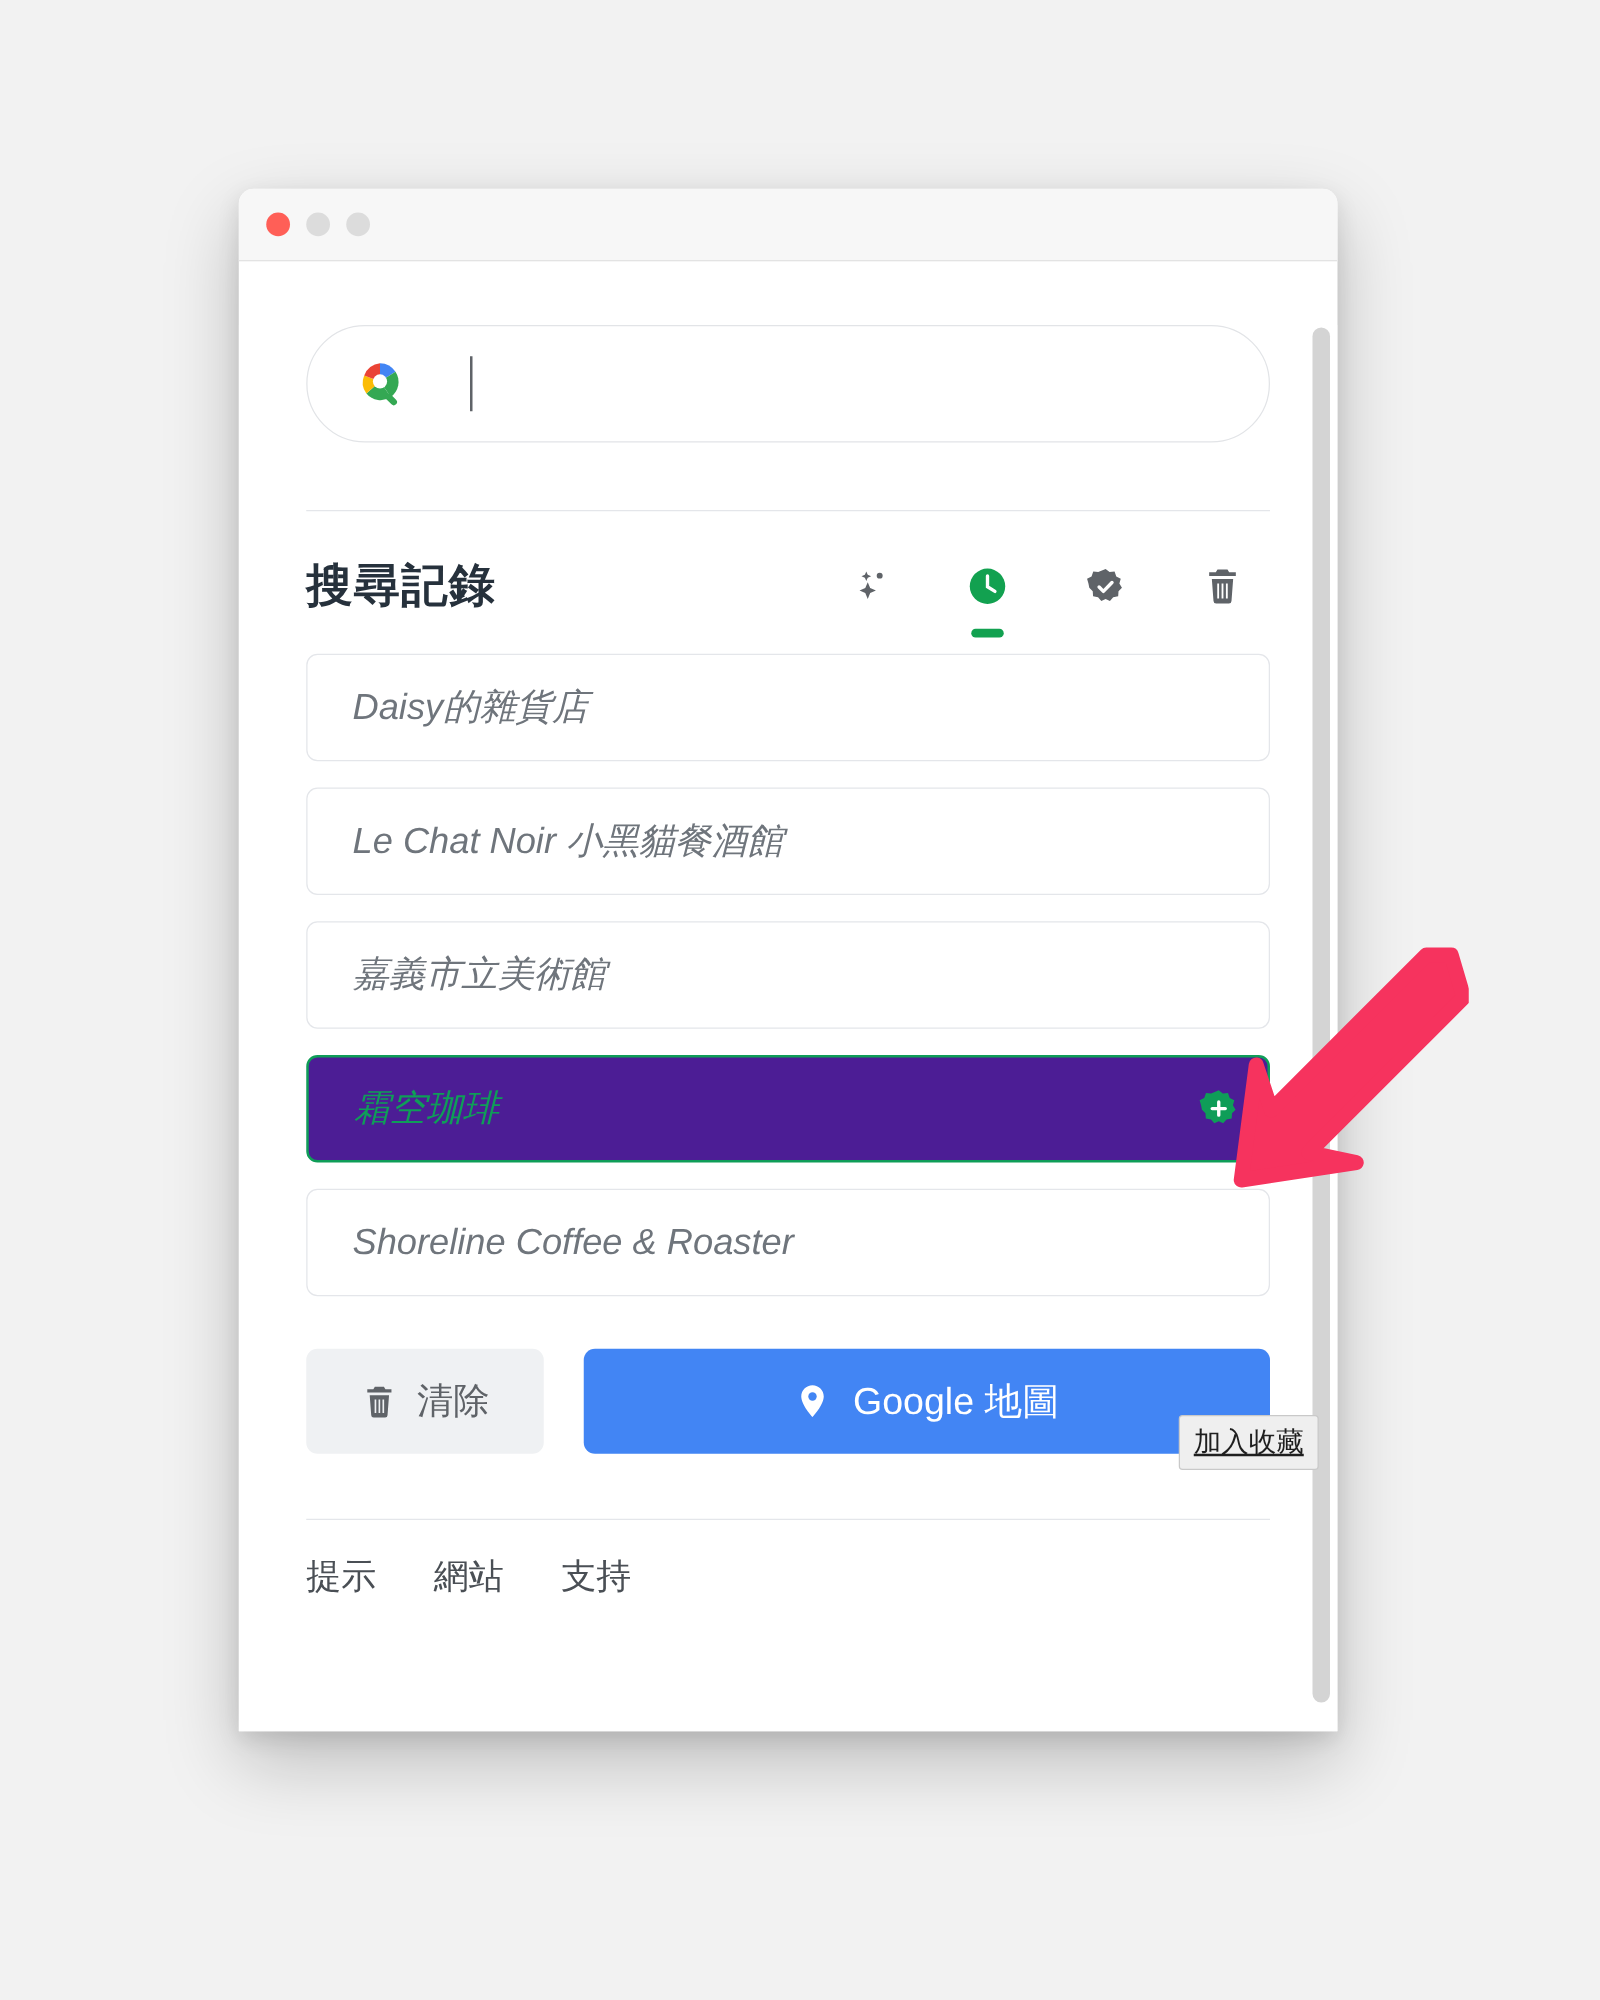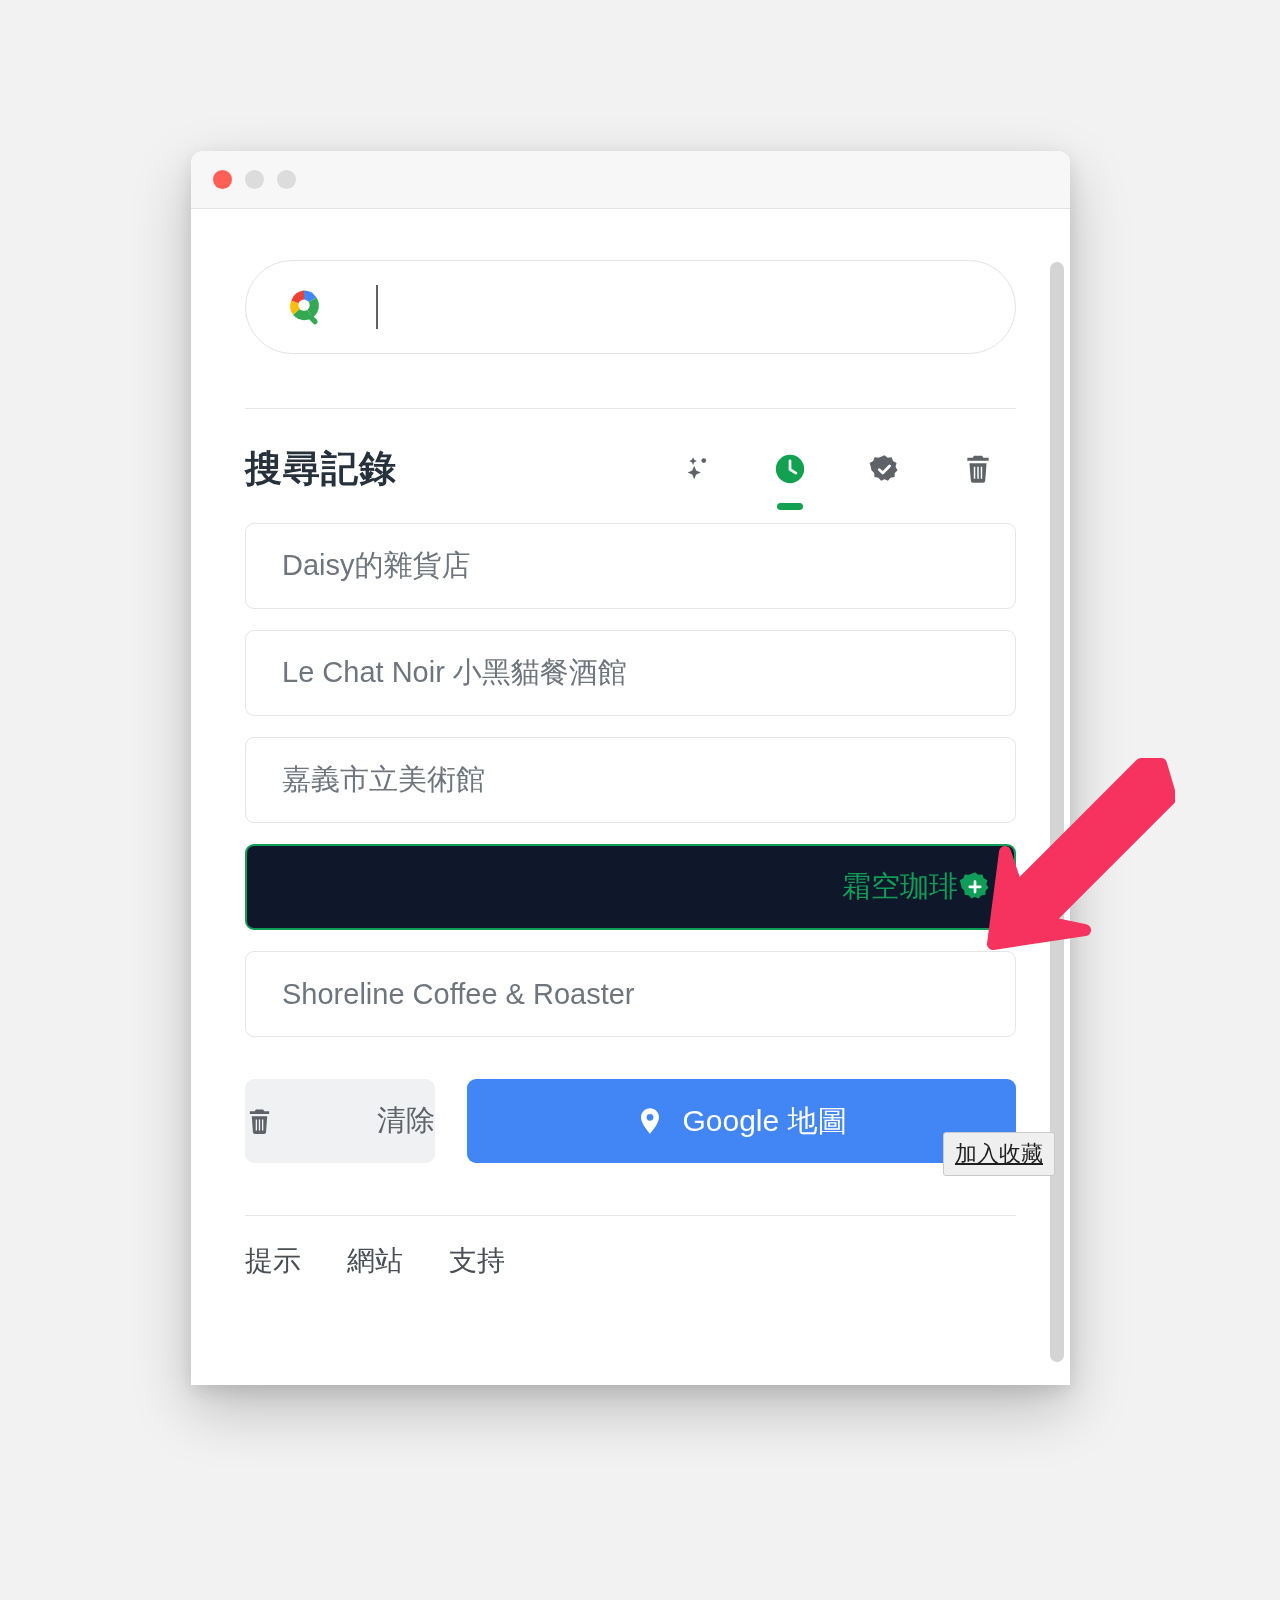--- a/index.html
+++ b/index.html
@@ -122,25 +122,24 @@
     border-radius: 9px;
     display: flex;
     align-items: center;
     padding: 0 22px 0 36px;
     font-size: 29px;
     color: #6f757c;
     background: #fff;
   }
   .item.selected {
     border: 2px solid #0f9d58;
-    background: #0f172a;
+    background: #4c1d95;
     color: #0f9d58;
-    text-align: right;
-  }
-  .item .label { flex: 1 1 auto; }
+  }
+  .item .label { flex: 1 1 auto; font-style: italic; }
   .badge-wrap { flex: 0 0 auto; width: 34px; height: 34px; position: relative; }
 
   
   .tooltip {
     position: absolute;
     left: 752px;
     top: 872px;
     background: #efefef;
     border: 1px solid #c9c9c9;
     color: #1f1f1f;
@@ -151,21 +150,21 @@
     z-index: 30;
     text-decoration: underline;
   }
 
   
   .actions { display: flex; gap: 32px; margin-top: 42px; }
   .btn-clear {
     width: 190px; height: 84px;
     background: #eff1f3;
     border-radius: 9px;
-    display: flex; align-items: center; justify-content: space-between;
+    display: flex; align-items: center; justify-content: center;
     gap: 16px;
     font-size: 29px;
     color: #5f6368;
   }
   .btn-maps {
     flex: 1 1 auto; height: 84px;
     background: #4285f4;
     border-radius: 9px;
     display: flex; align-items: center; justify-content: center;
     gap: 17px;

